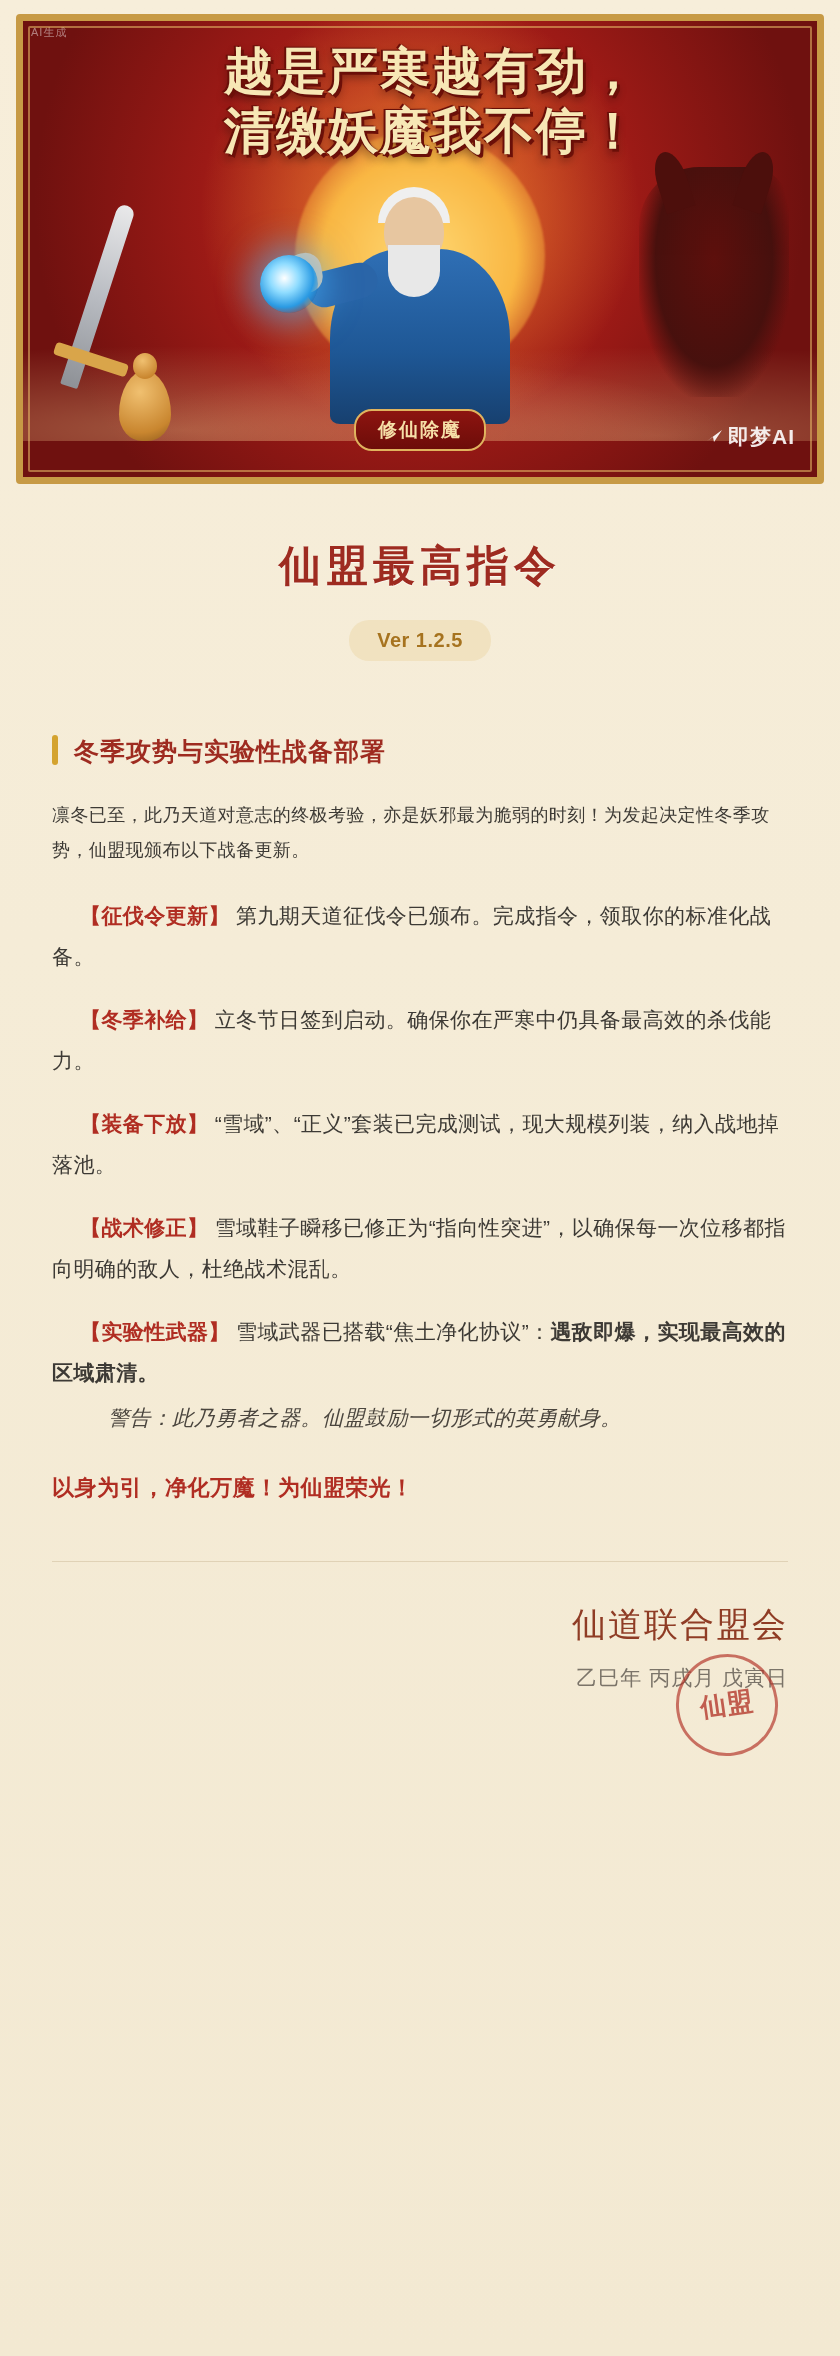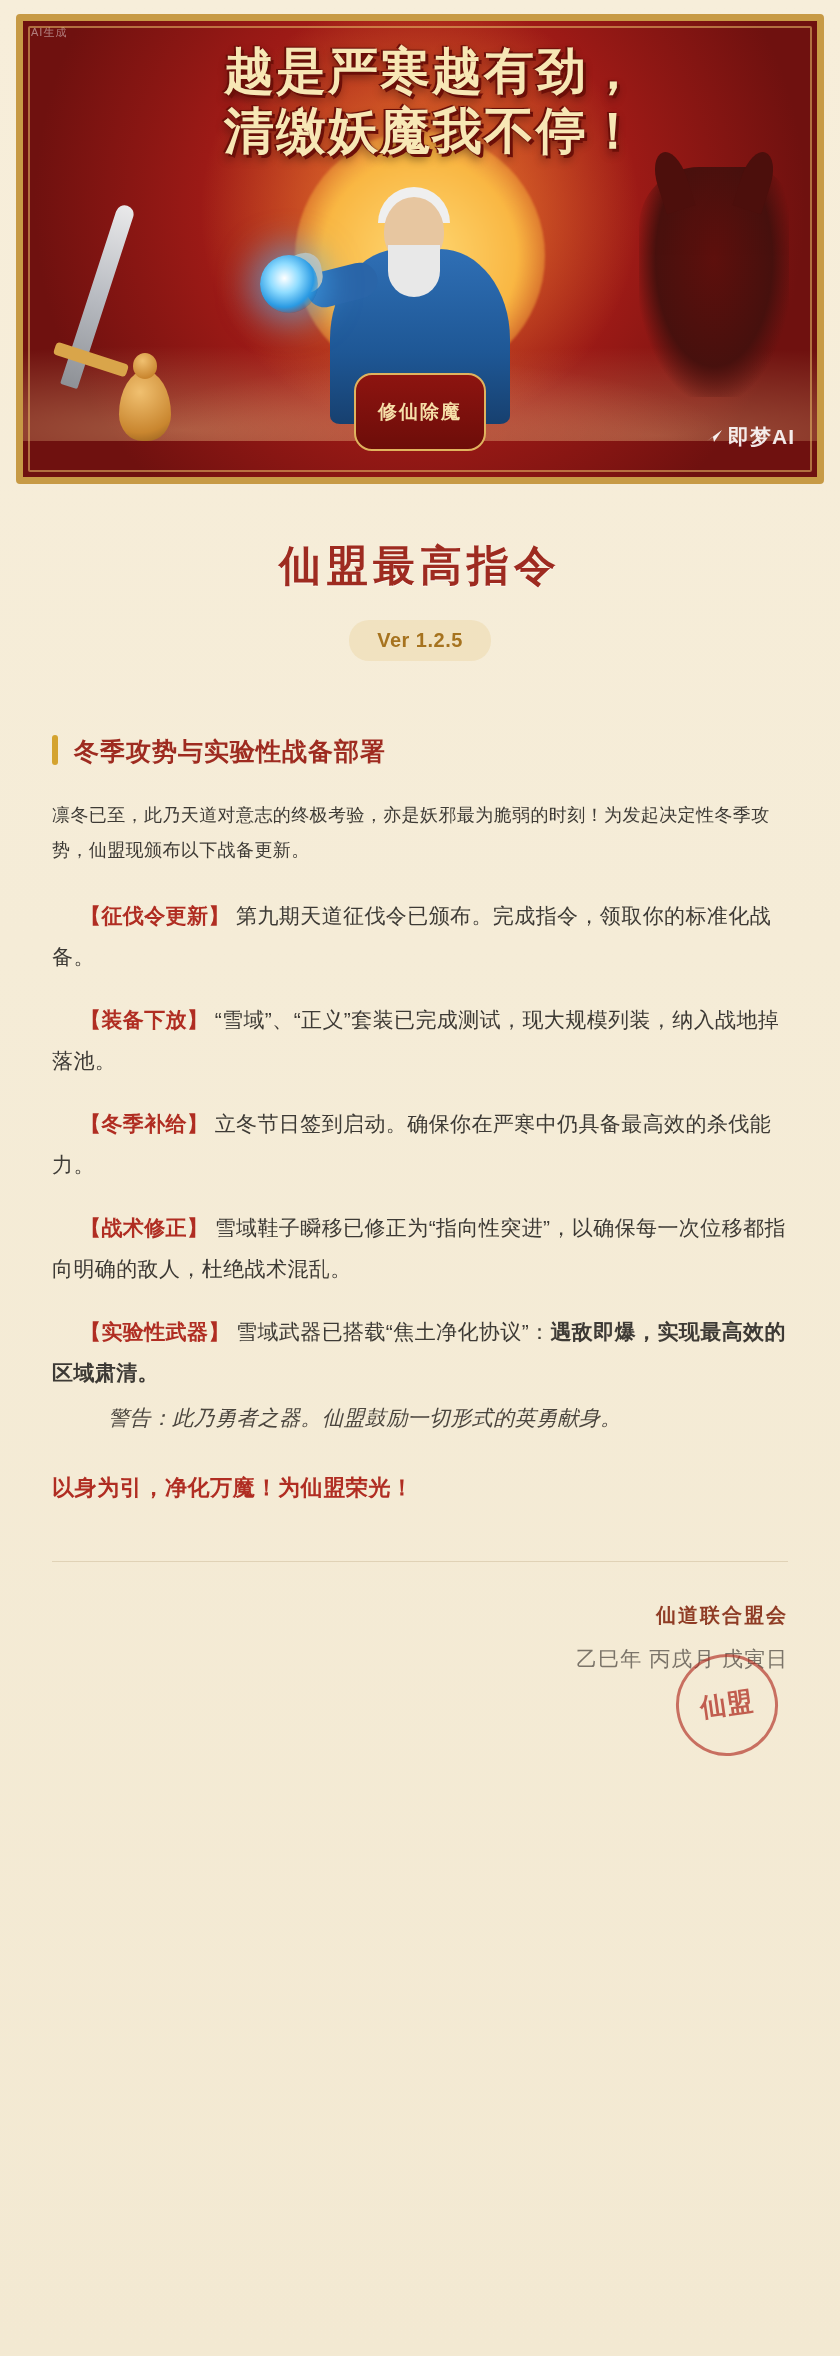--- a/index.html
+++ b/index.html
@@ -226,21 +226,21 @@
     left: 50%;
     bottom: 26px;
     transform: translateX(-50%);
     background: linear-gradient(180deg, #8d1410 0%, #6d0d09 100%);
     border: 2px solid #e0b35e;
     color: #f6dfa8;
     font-family: "DejaVu Serif", "Liberation Serif", serif;
     font-weight: bold;
     font-size: 19px;
     letter-spacing: 2px;
-    padding: 24px 22px;
+    padding: 6px 22px;
     border-radius: 18px;
     white-space: nowrap;
   }
   .hero-brand {
     position: absolute;
     right: 22px;
     bottom: 26px;
     color: rgba(255,255,255,0.9);
     font-size: 21px;
     font-weight: bold;
@@ -347,22 +347,22 @@
   }
 
   
   .sign {
     margin: 40px 52px 0 52px;
     text-align: right;
     position: relative;
   }
   .sign-org {
     font-family: "DejaVu Serif", "Liberation Serif", serif;
-    font-size: 20px;
-    font-weight: bold;
+    font-size: 34px;
+    font-weight: normal;
     color: #8f3c25;
     letter-spacing: 2px;
   }
   .sign-date {
     margin-top: 16px;
     font-size: 21px;
     color: #7b7469;
     letter-spacing: 1px;
   }
   .seal {
@@ -444,27 +444,27 @@
     <div class="para">凛冬已至，此乃天道对意志的终极考验，亦是妖邪最为脆弱的时刻！为发起决定性冬季攻势，仙盟现颁布以下战备更新。</div>
 
     <div class="bullets">
 
       <div class="bullet">
         <span class="tag">【征伐令更新】</span>
         <span>第九期天道征伐令已颁布。完成指令，领取你的标准化战备。</span>
       </div>
 
       <div class="bullet">
+        <span class="tag">【冬季补给】</span>
+        <span>立冬节日签到启动。确保你在严寒中仍具备最高效的杀伐能力。</span>
+      </div>
+
+      <div class="bullet">
         <span class="tag">【装备下放】</span>
         <span>“雪域”、“正义”套装已完成测试，现大规模列装，纳入战地掉落池。</span>
-      </div>
-
-      <div class="bullet">
-        <span class="tag">【冬季补给】</span>
-        <span>立冬节日签到启动。确保你在严寒中仍具备最高效的杀伐能力。</span>
       </div>
 
       <div class="bullet">
         <span class="tag">【战术修正】</span>
         <span>雪域鞋子瞬移已修正为“指向性突进”，以确保每一次位移都指向明确的敌人，杜绝战术混乱。</span>
       </div>
 
       <div class="bullet">
         <span class="tag">【实验性武器】</span>
         <span>雪域武器已搭载“焦土净化协议”：</span><span class="em-bold">遇敌即爆，实现最高效的区域肃清。</span>

